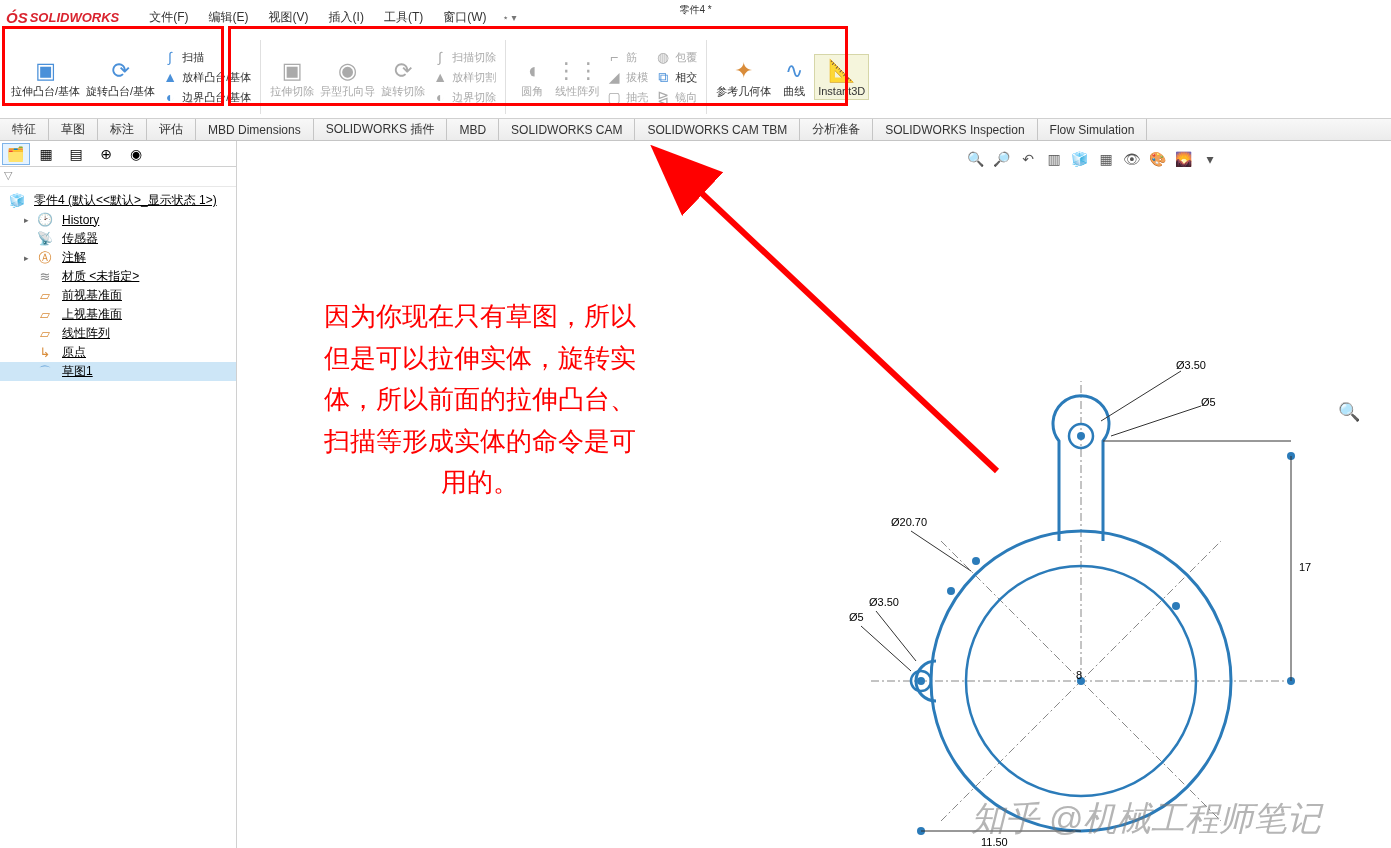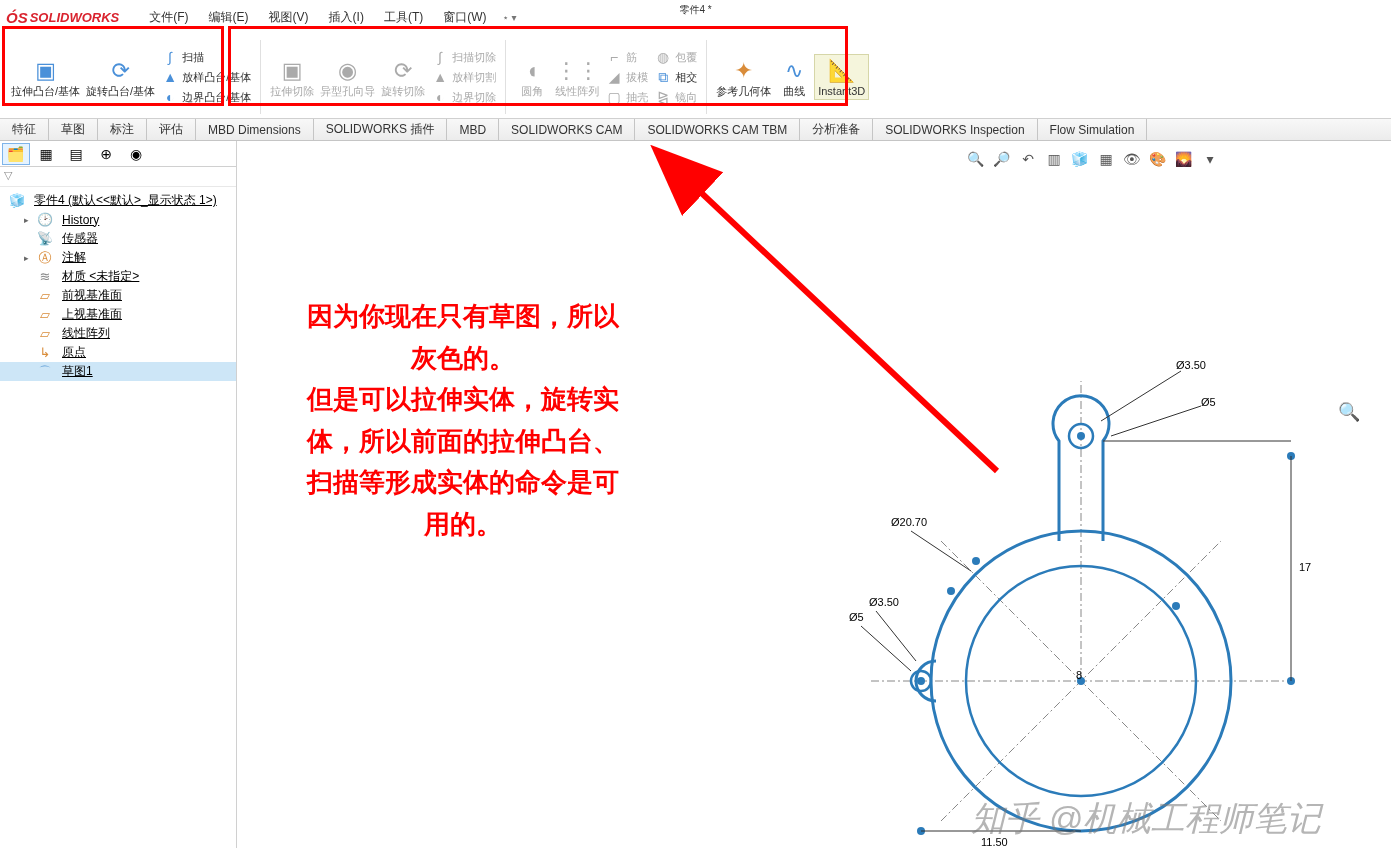--- a/index.html
+++ b/index.html
@@ -35,21 +35,21 @@
 .tree-row{display:flex;align-items:center;padding:1px 4px 1px 8px;height:19px;cursor:pointer;}
 .tree-row.selected{background:#cde6f7;}
 .tree-toggle{width:12px;font-size:9px;color:#666;}
 .tree-icon{width:18px;font-size:13px;display:flex;align-items:center;justify-content:center;}
 .tree-label{margin-left:8px;text-decoration:underline;}
 .indent1{padding-left:24px;}
 .viewport{flex:1;position:relative;background:#fff;}
 .hud{position:absolute;top:8px;right:170px;display:flex;gap:4px;}
 .hud-btn{width:22px;height:20px;display:flex;align-items:center;justify-content:center;font-size:14px;color:#555;cursor:pointer;}
 .sketch-area{position:absolute;top:120px;right:50px;width:520px;height:600px;}
-.annotation{position:absolute;top:155px;left:41px;width:370px;color:#ff0000;font-size:26px;line-height:1.6;text-align:center;font-weight:700;text-shadow:0 0 2px #fff,0 0 2px #fff;}
+.annotation{position:absolute;top:155px;left:58px;width:370px;color:#ff0000;font-size:26px;line-height:1.6;text-align:center;font-weight:400;text-shadow:0 0 2px #fff,0 0 2px #fff;}
 .watermark{position:absolute;bottom:18px;right:70px;font-size:34px;color:rgba(120,120,120,0.55);font-style:italic;pointer-events:none;}
 .zoom-icon{position:absolute;top:260px;right:30px;font-size:18px;color:#333;}
 svg{overflow:visible;}
 </style>
 </head>
 <body>
 
 <div class="menubar">
   <div class="logo">
     <span class="logo-icon">ÓS</span>
@@ -265,21 +265,20 @@
       <span class="hud-btn">🧊</span>
       <span class="hud-btn">▦</span>
       <span class="hud-btn">👁</span>
       <span class="hud-btn">🎨</span>
       <span class="hud-btn">🌄</span>
       <span class="hud-btn">▾</span>
     </div>
 
     <div class="annotation">
       <div>因为你现在只有草图，所以</div>
-      <div>灰色的。</div>
       <div>但是可以拉伸实体，旋转实</div>
       <div>体，所以前面的拉伸凸台、</div>
       <div>扫描等形成实体的命令是可</div>
       <div>用的。</div>
     </div>
 
     <svg style="position:absolute;top:0;left:0;width:100%;height:100%;pointer-events:none;">
       <defs>
           <marker id="ah" markerWidth="12" markerHeight="12" refX="10" refY="5" orient="auto">
             <path d="M0,0 L12,5 L0,10 Z" fill="#ff0000"></path>

